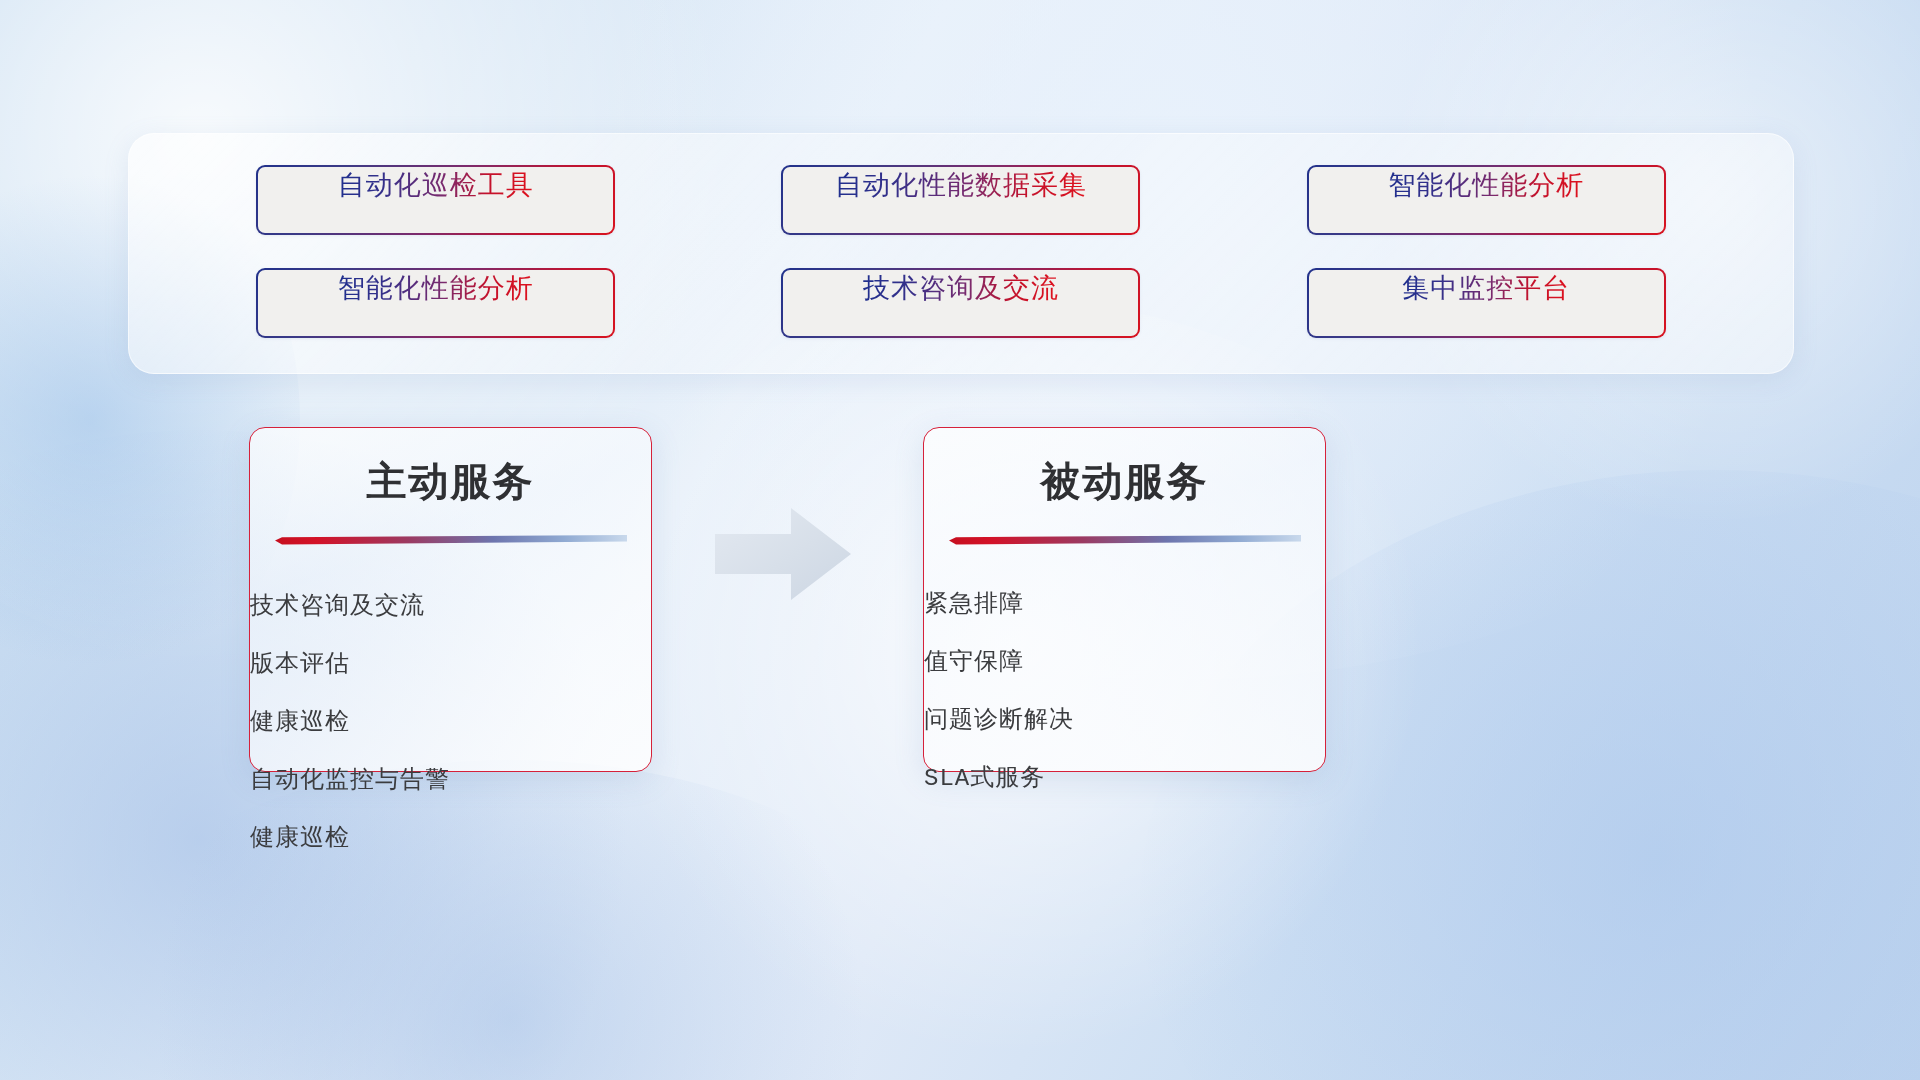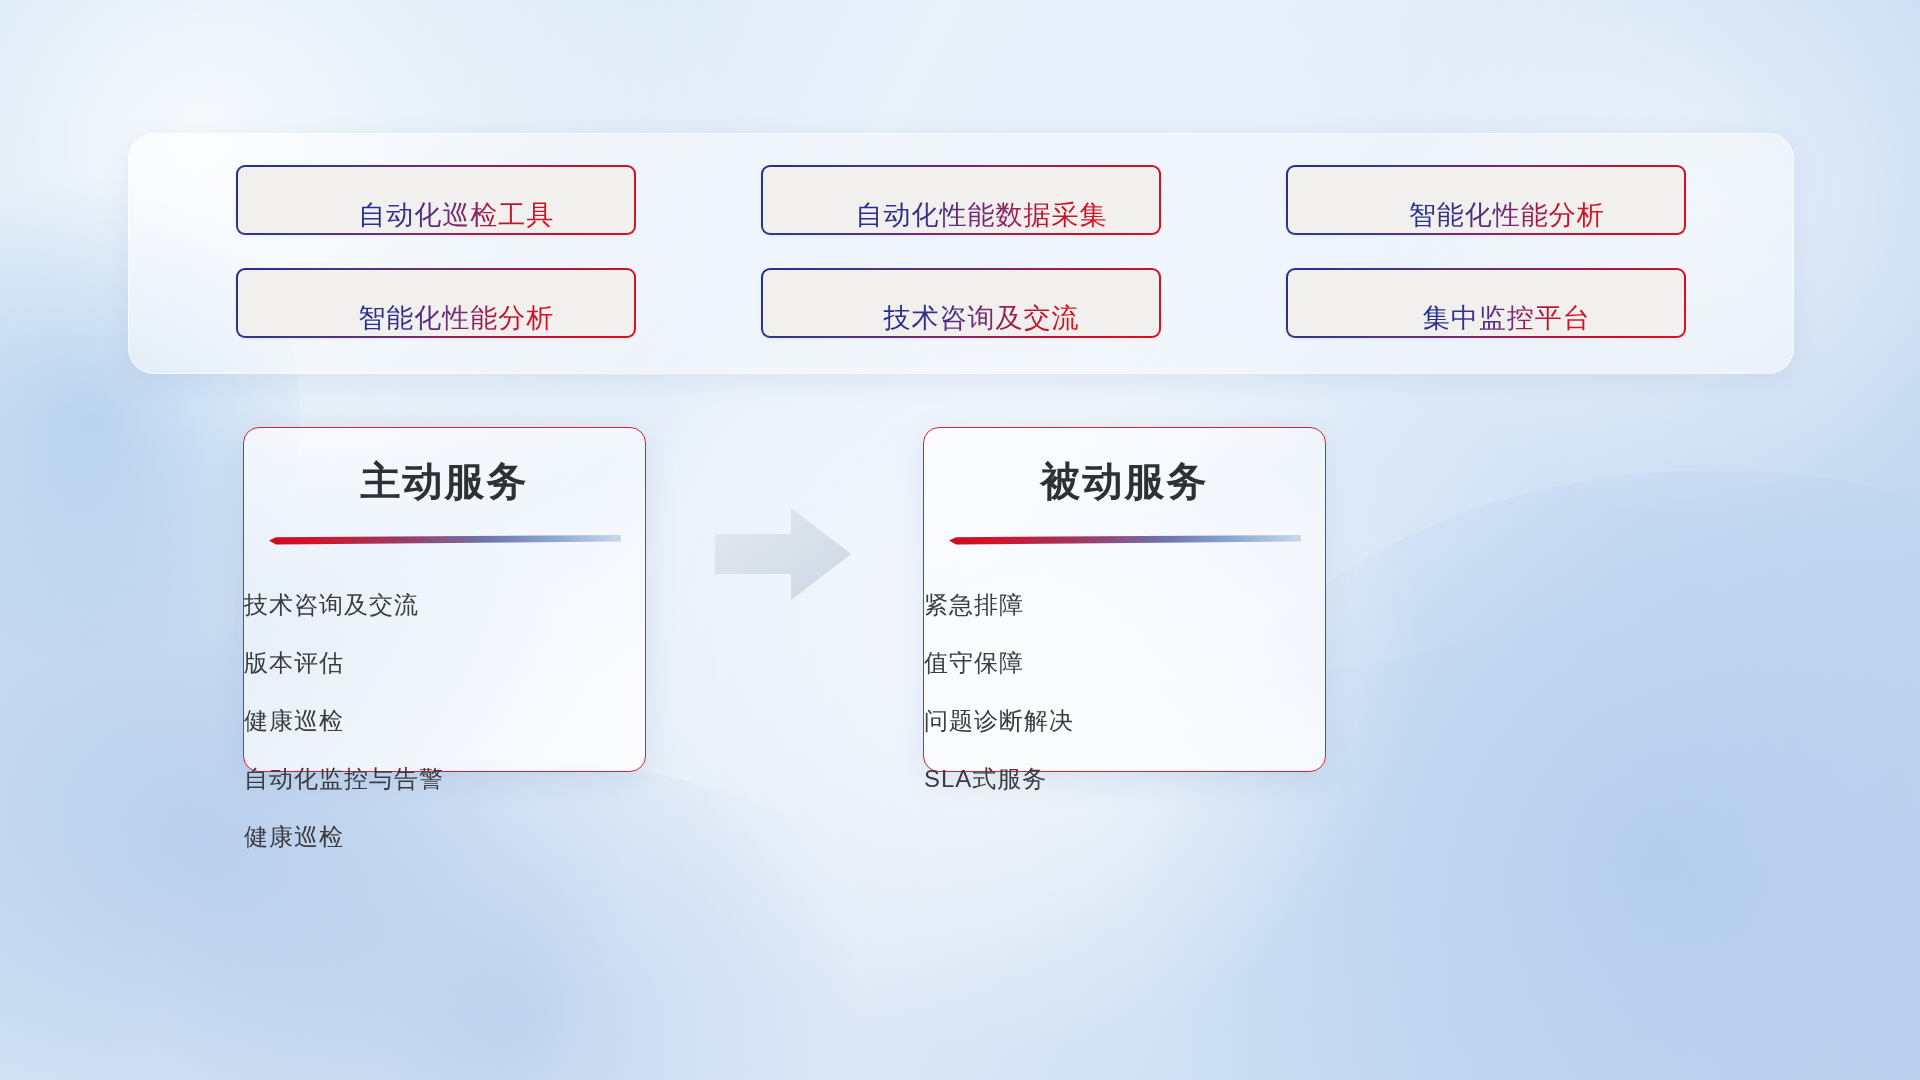--- a/index.html
+++ b/index.html
@@ -52,42 +52,41 @@
     row-gap:14px;
   }
   .pill{
     position:relative;
     width:355px;height:66px;
     border-radius:9px;
     background:
       linear-gradient(#f1f0ee,#f1f0ee) padding-box,
       linear-gradient(125deg,#21318b 0%,#3c3a86 22%,#7d2a6c 52%,#c01330 78%,#d8131f 100%) border-box;
     border:2px solid transparent;
-    display:flex;align-items:flex-end;justify-content:center;
+    display:flex;align-items:flex-start;justify-content:center;
     box-shadow:0 1px 3px rgba(90,110,150,.10);
-    padding-left:41px;
   }
   .pill-label{
     font-size:27px;letter-spacing:1px;white-space:nowrap;
     background:linear-gradient(95deg,#1f2f8e 0%,#35308a 24%,#7b2a6d 54%,#c3122c 76%,#e0111c 100%);
     -webkit-background-clip:text;background-clip:text;
     -webkit-text-fill-color:transparent;color:transparent;
   }
 
   
   .card{
     position:absolute;top:427px;width:403px;height:345px;
     border-radius:16px;
     background:linear-gradient(160deg,rgba(255,255,255,.72) 0%,rgba(250,252,255,.60) 35%,rgba(255,255,255,.82) 100%);
     border:1.6px solid #d6213a;
     box-shadow:0 8px 30px rgba(100,135,185,.16);
     box-sizing:border-box;
   }
-  .card.left{left:243px;}
-  .card.right{left:923px;}
+  .card.left{left:249px;}
+  .card.right{left:923px;font-family:Liberation Mono, monospace;}
   .card-title{
     text-align:center;font-size:40px;font-weight:bold;color:#2f3033;
     letter-spacing:2px;margin-top:26px;
   }
   .divider{
     position:relative;margin:26px auto 0 auto;width:352px;height:11px;
   }
   .divider svg{display:block;width:352px;height:11px;}
   .list{margin-top:30px;}
   .list-item{

